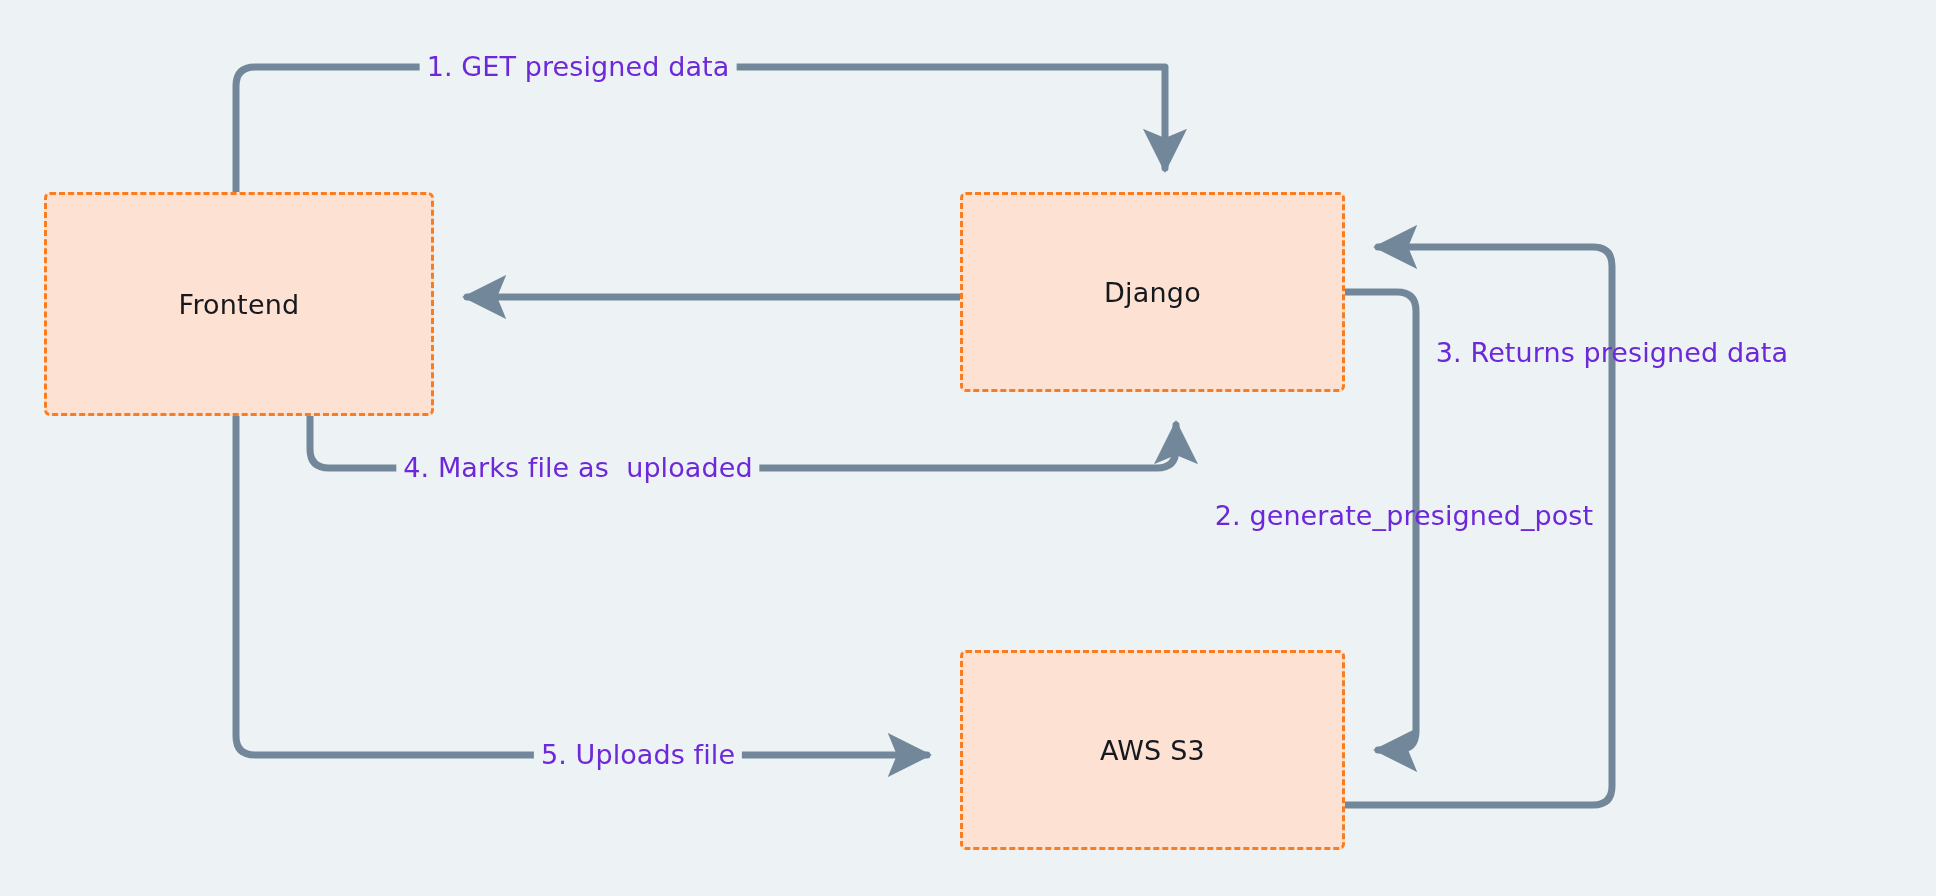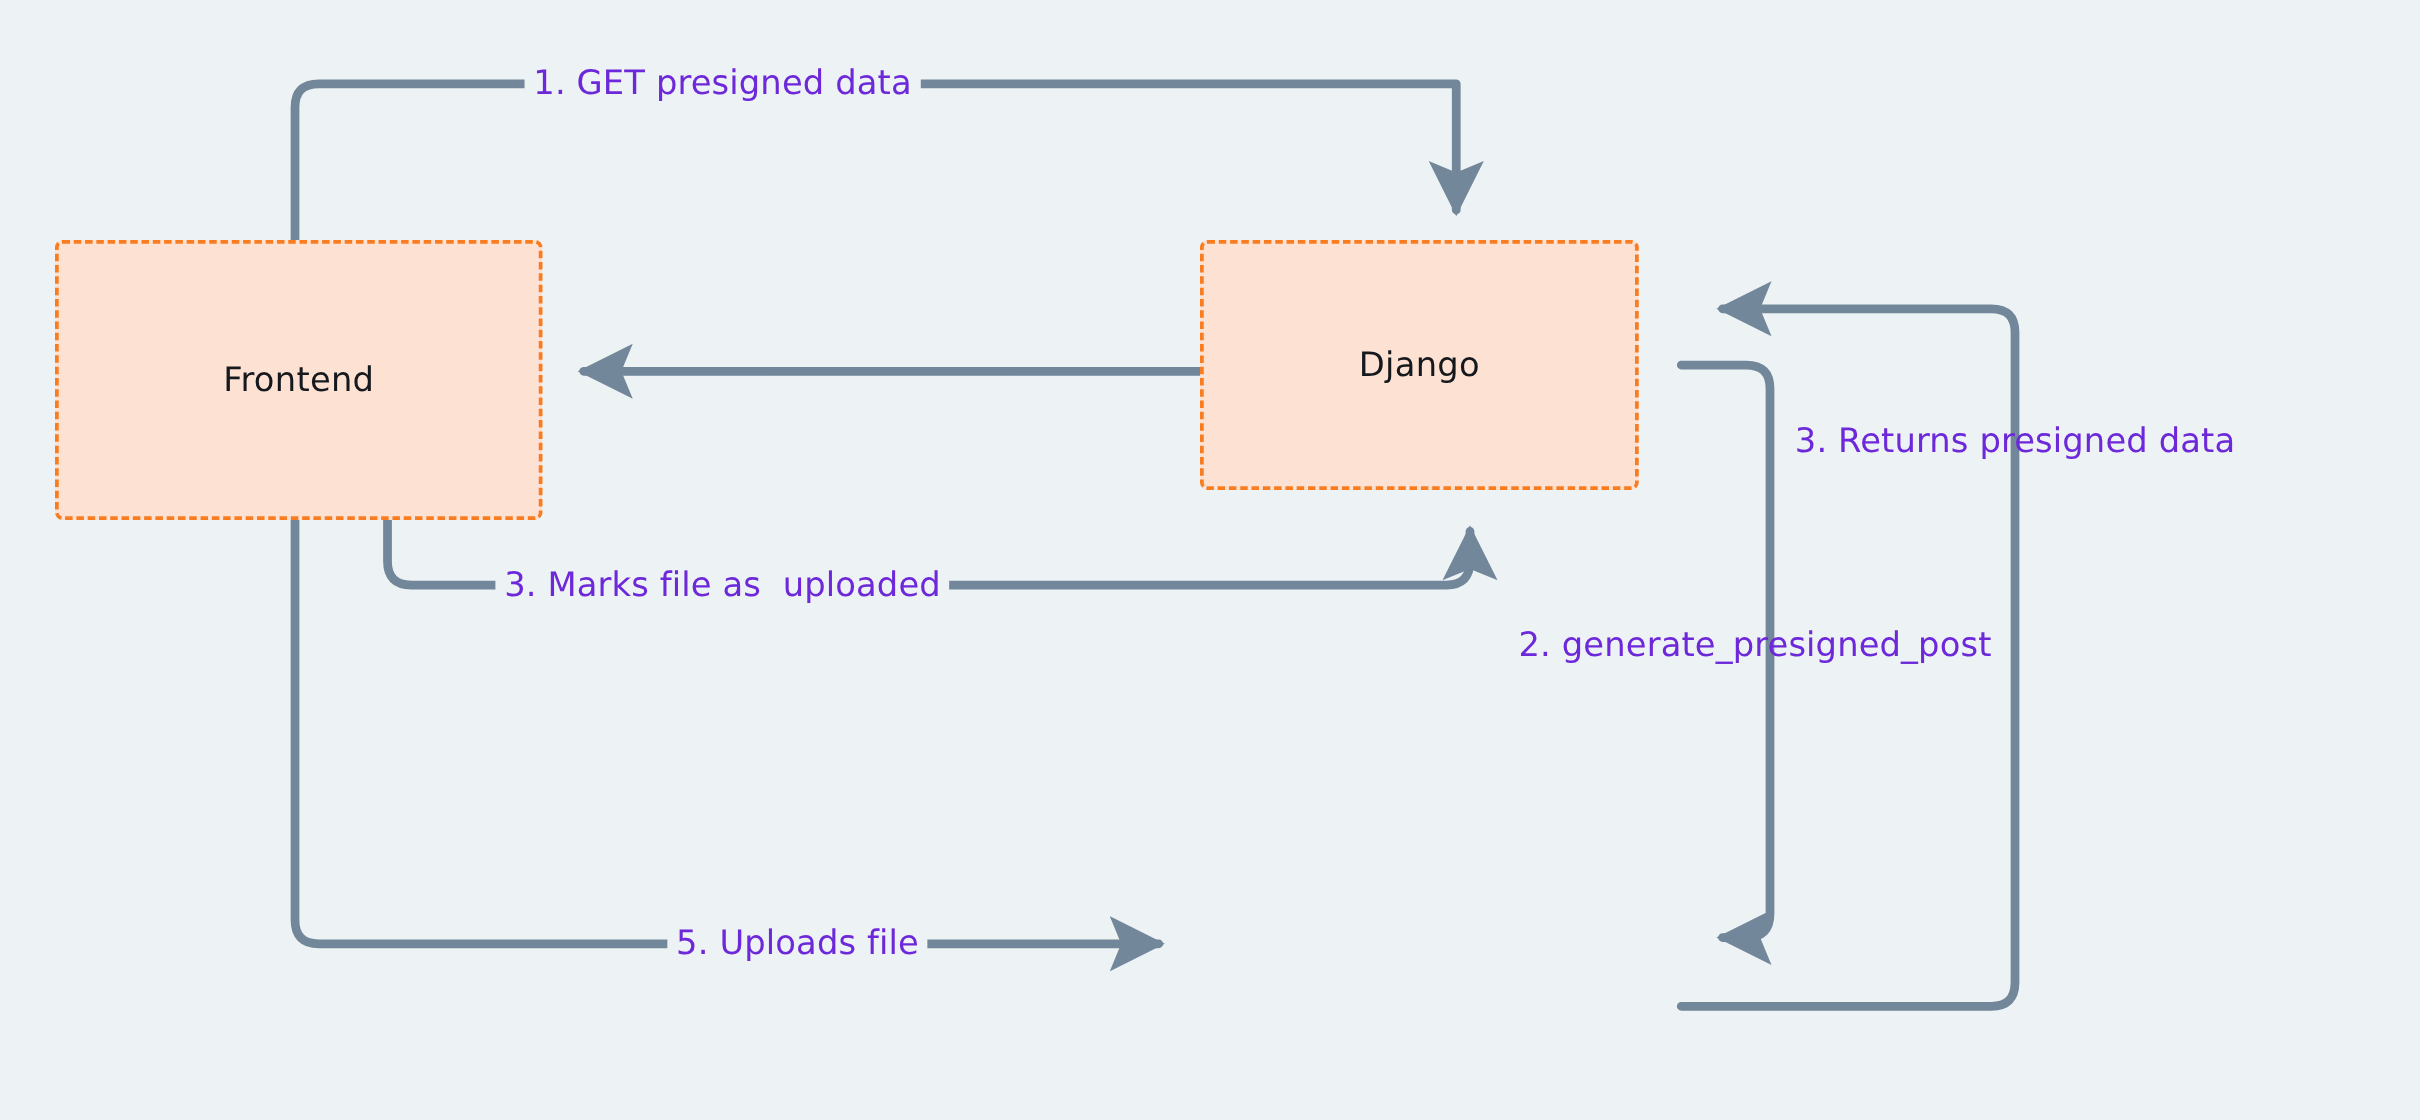--- a/index.html
+++ b/index.html
@@ -79,29 +79,32 @@
       <path d="M 236,392 L 236,736 Q 236,755 255,755 L 927,755" marker-end="url(#ah)"></path>
 
       <path d="M 310,392 L 310,449 Q 310,468 329,468 L 1157,468 Q 1176,468 1176,449 L 1176,425" marker-end="url(#ah)"></path>
     </g>
   </svg>
 
   <div class="node" style="left:44px; top:192px; width:390px; height:224px;">
     <span class="node-label">Frontend</span>
   </div>
 
-  <div class="node" style="left:960px; top:192px; width:351px; height:200px;">
+  <div class="node" style="left:960px; top:192px; width:385px; height:200px;">
     <span class="node-label">Django</span>
   </div>
 
+  <div class="node" style="left:960px; top:650px; width:385px; height:200px;">
+    <span class="node-label">AWS S3</span>
+  </div>
 
   <div class="edge-label" style="left:578px; top:67px;">1. GET presigned data</div>
 
   <div class="edge-label nobg" style="left:1404px; top:516px;">2. generate_presigned_post</div>
 
   <div class="edge-label nobg" style="left:1612px; top:353px;">3. Returns presigned data</div>
 
 
   <div class="edge-label" style="left:638px; top:755px;">5. Uploads file</div>
 
-  <div class="edge-label" style="left:578px; top:468px;">3. Marks file as  uploaded</div>
+  <div class="edge-label" style="left:578px; top:468px;">4. Marks file as  uploaded</div>
 
 </div>
 
 </body></html>

